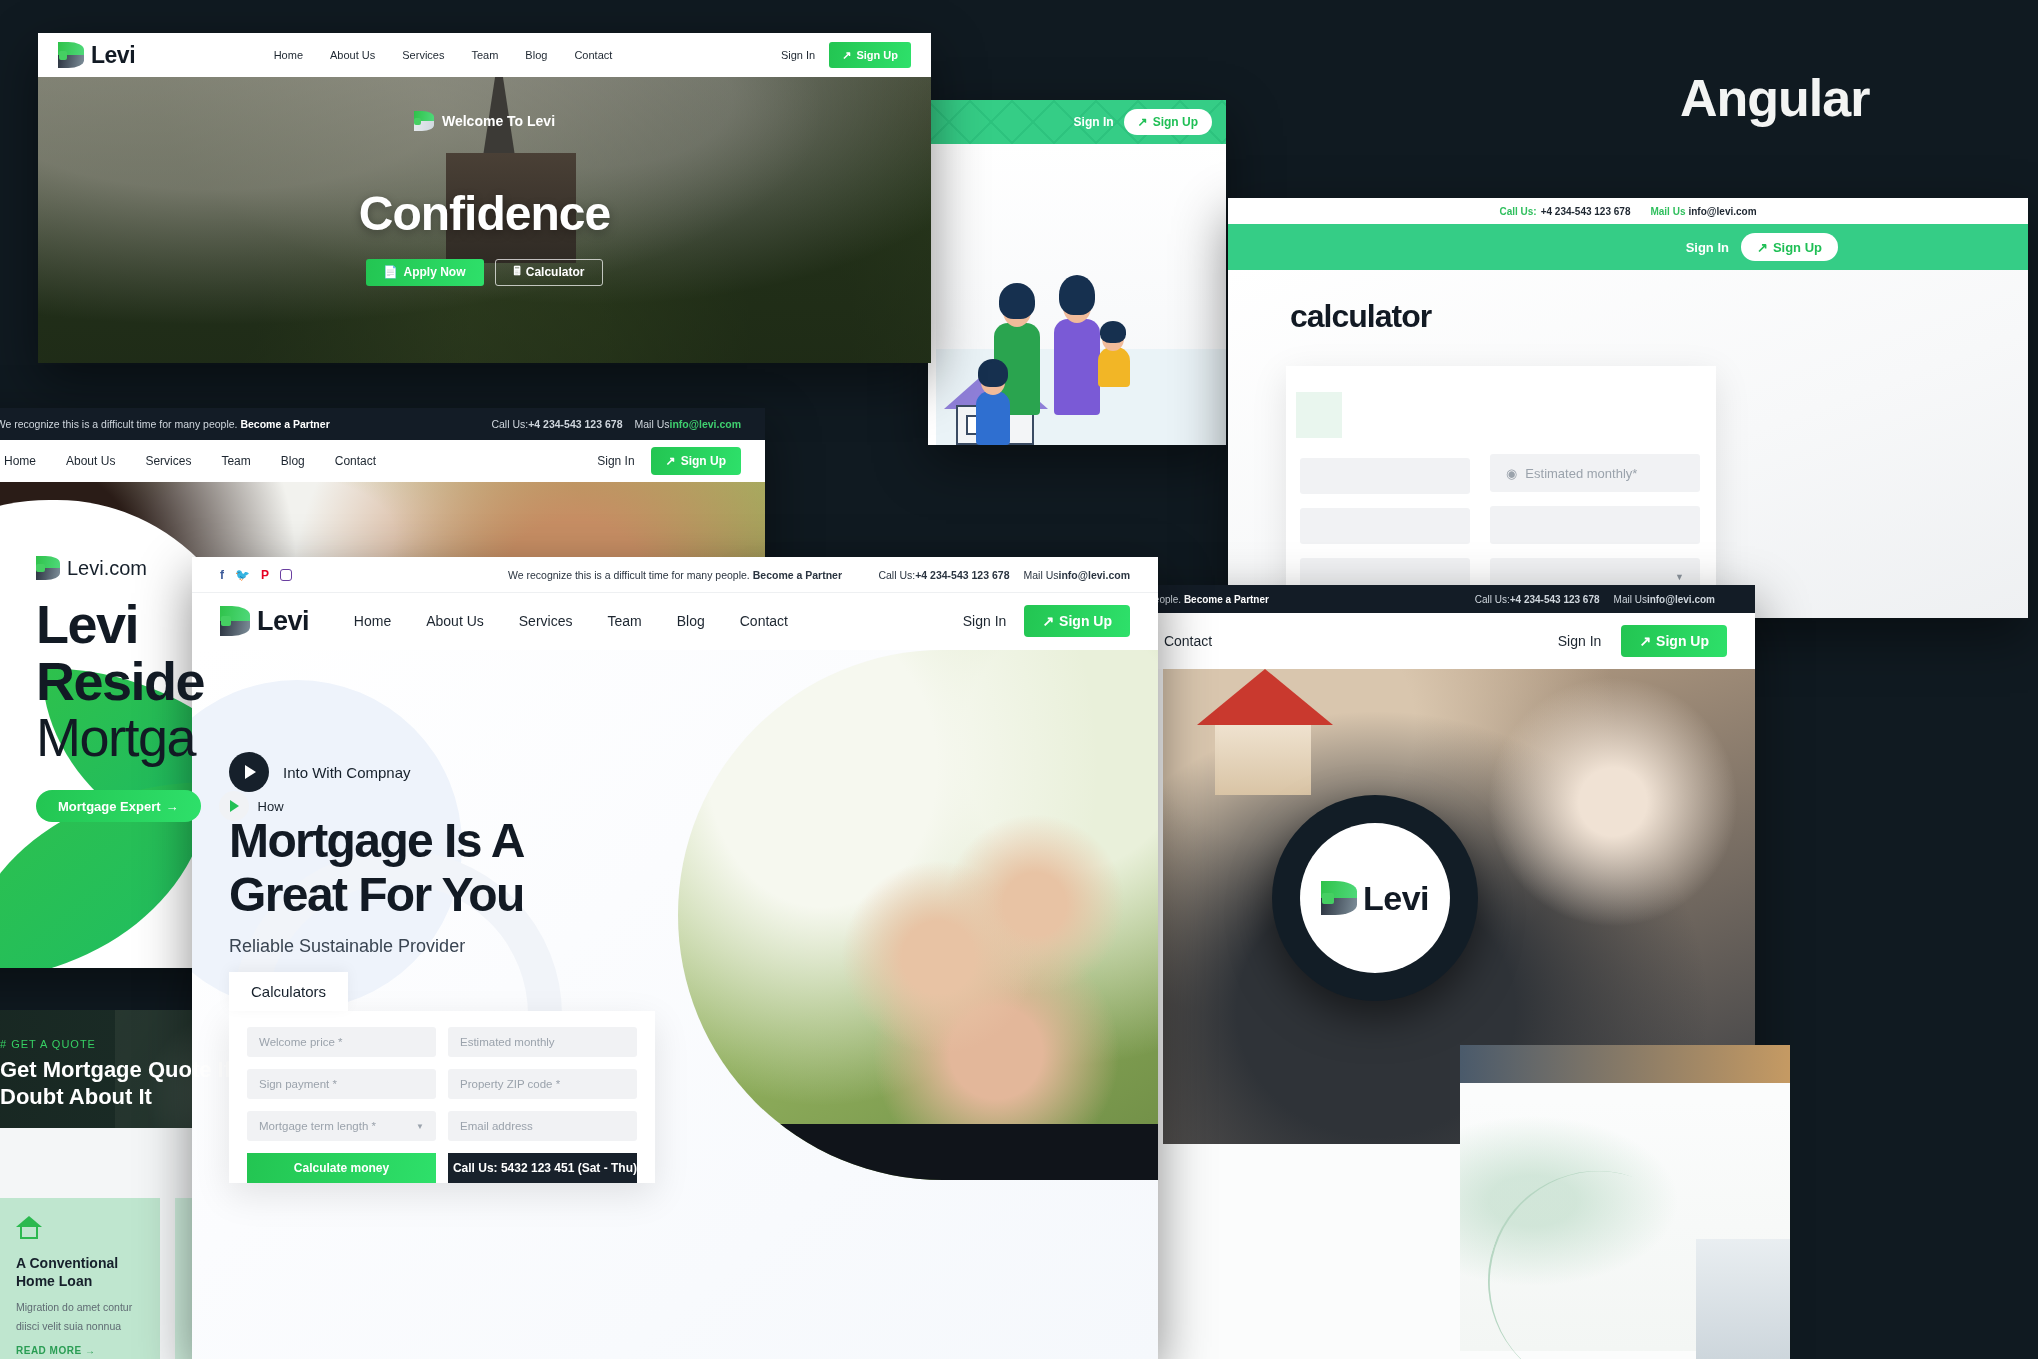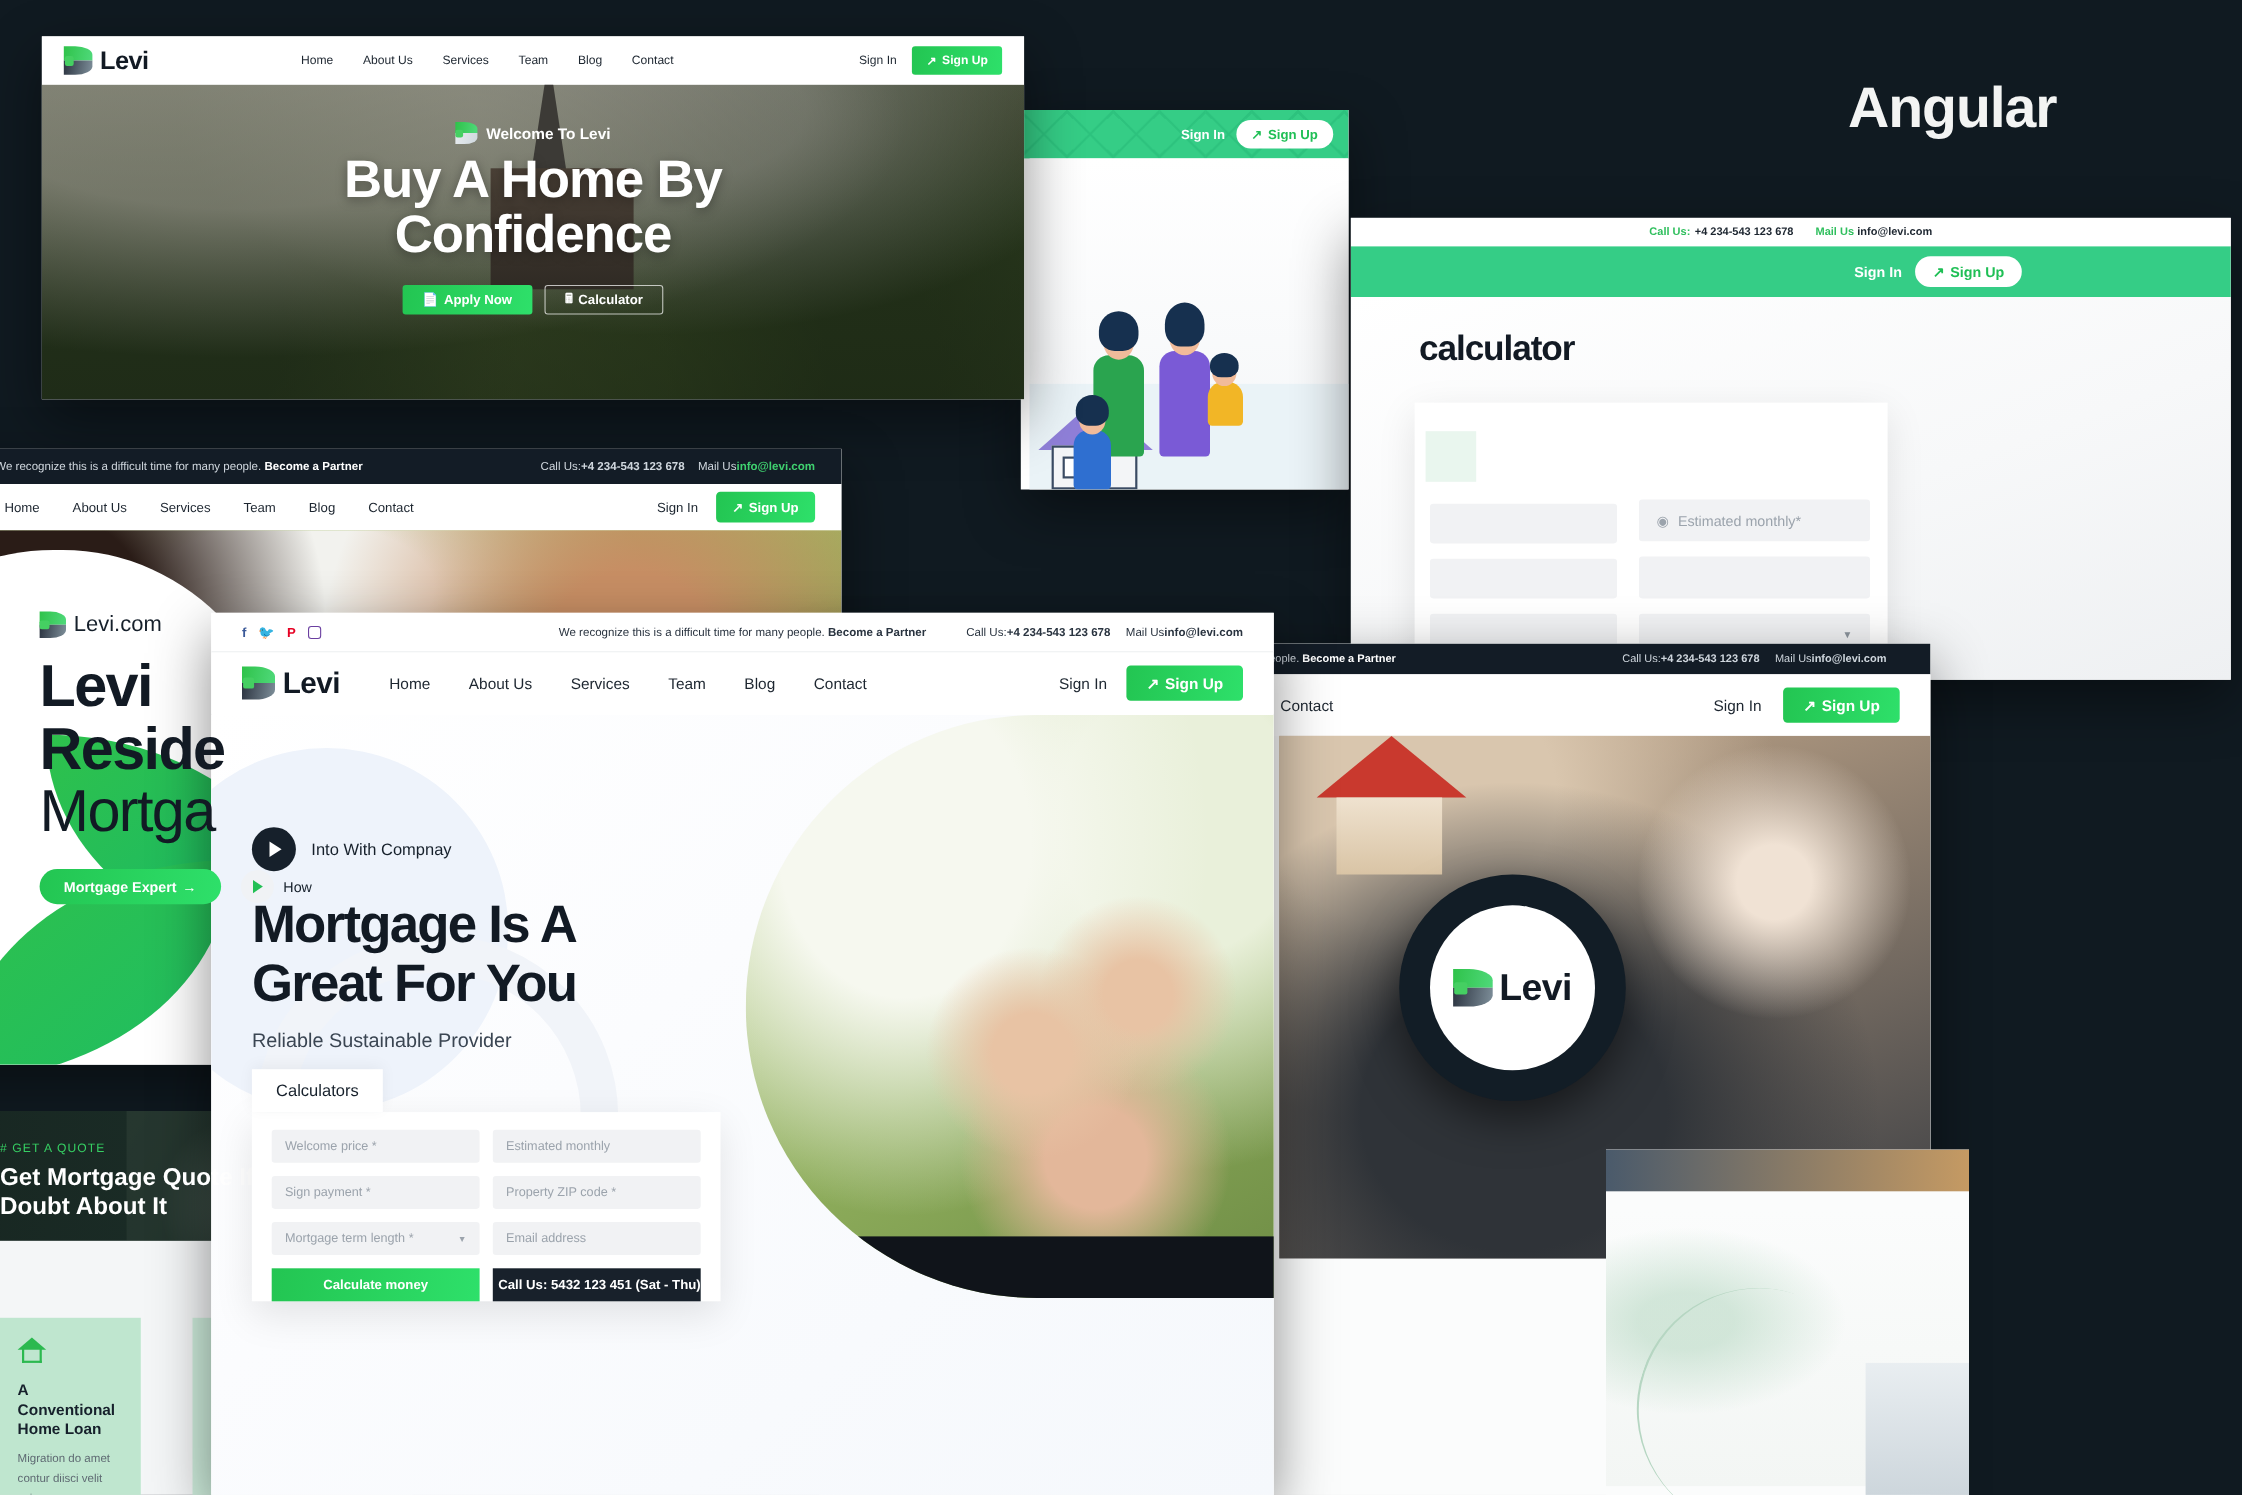--- a/index.html
+++ b/index.html
@@ -189,21 +189,21 @@
   }
   #p-quote .band:after{
     content:""; position:absolute; right:-20px; top:-30px;
     width:280px; height:190px; opacity:.16;
     background:radial-gradient(circle at 40% 60%, #cfd8c9 0 18%, rgba(0,0,0,0) 40%),
                linear-gradient(120deg,#6e7a6a,#2b3a33);
   }
   #p-quote .qtag { color:#36cf63; font-size:11px; font-weight:400; letter-spacing:1px; }
   #p-quote .qtitle { color:#fff; font-size:22px; font-weight:800; line-height:1.22; margin-top:7px; }
   #p-quote .gcard {
-    position:absolute; top:188px; width:128px; height:161px;
+    position:absolute; top:188px; width:160px; height:161px;
     background:#bfe6cf; padding:18px 16px;
   }
   #p-quote .gcard h4 { font-size:14px; color:#16202b; font-weight:600; line-height:1.3; margin:14px 0 8px; }
   #p-quote .gcard p { font-size:10.5px; color:#5f6b73; line-height:1.75; }
   #p-quote .gcard .more { font-size:10px; color:#2a9d54; font-weight:700; letter-spacing:.5px; margin-top:10px; }
 
   
   #p-keys { left:745px; top:585px; width:1010px; height:774px; }
   #p-keys .kstrip { height:28px; background:#131c26; color:#cfd6dd;
     display:flex; align-items:center; font-size:10px; }
@@ -448,21 +448,21 @@
     <div class="hero-content">
       <div class="welcome">
         <span class="logo-mark" style="width:20px;height:20px;">
           <i class="lm-top"></i>
             <i class="lm-bot" style="background:linear-gradient(100deg,#e6eaee,#cfd8de);"></i>
             <i class="lm-dot"></i>
         </span>
         <span>Welcome To Levi</span>
       </div>
       <h1>
-        <span>Buy A Home By</span><br>
+        <br>
         <span>Confidence</span>
       </h1>
       <div class="cta">
         <button class="btn btn-green" style="height:27px;padding:0 18px;font-size:12px;border-radius:3px;">
           <span>📄</span>
           <span>Apply Now</span>
         </button>
         <button class="btn btn-ghost" style="height:27px;padding:0 18px;font-size:12px;border-radius:3px;">
           <span>🖩</span>
           <span>Calculator</span>

